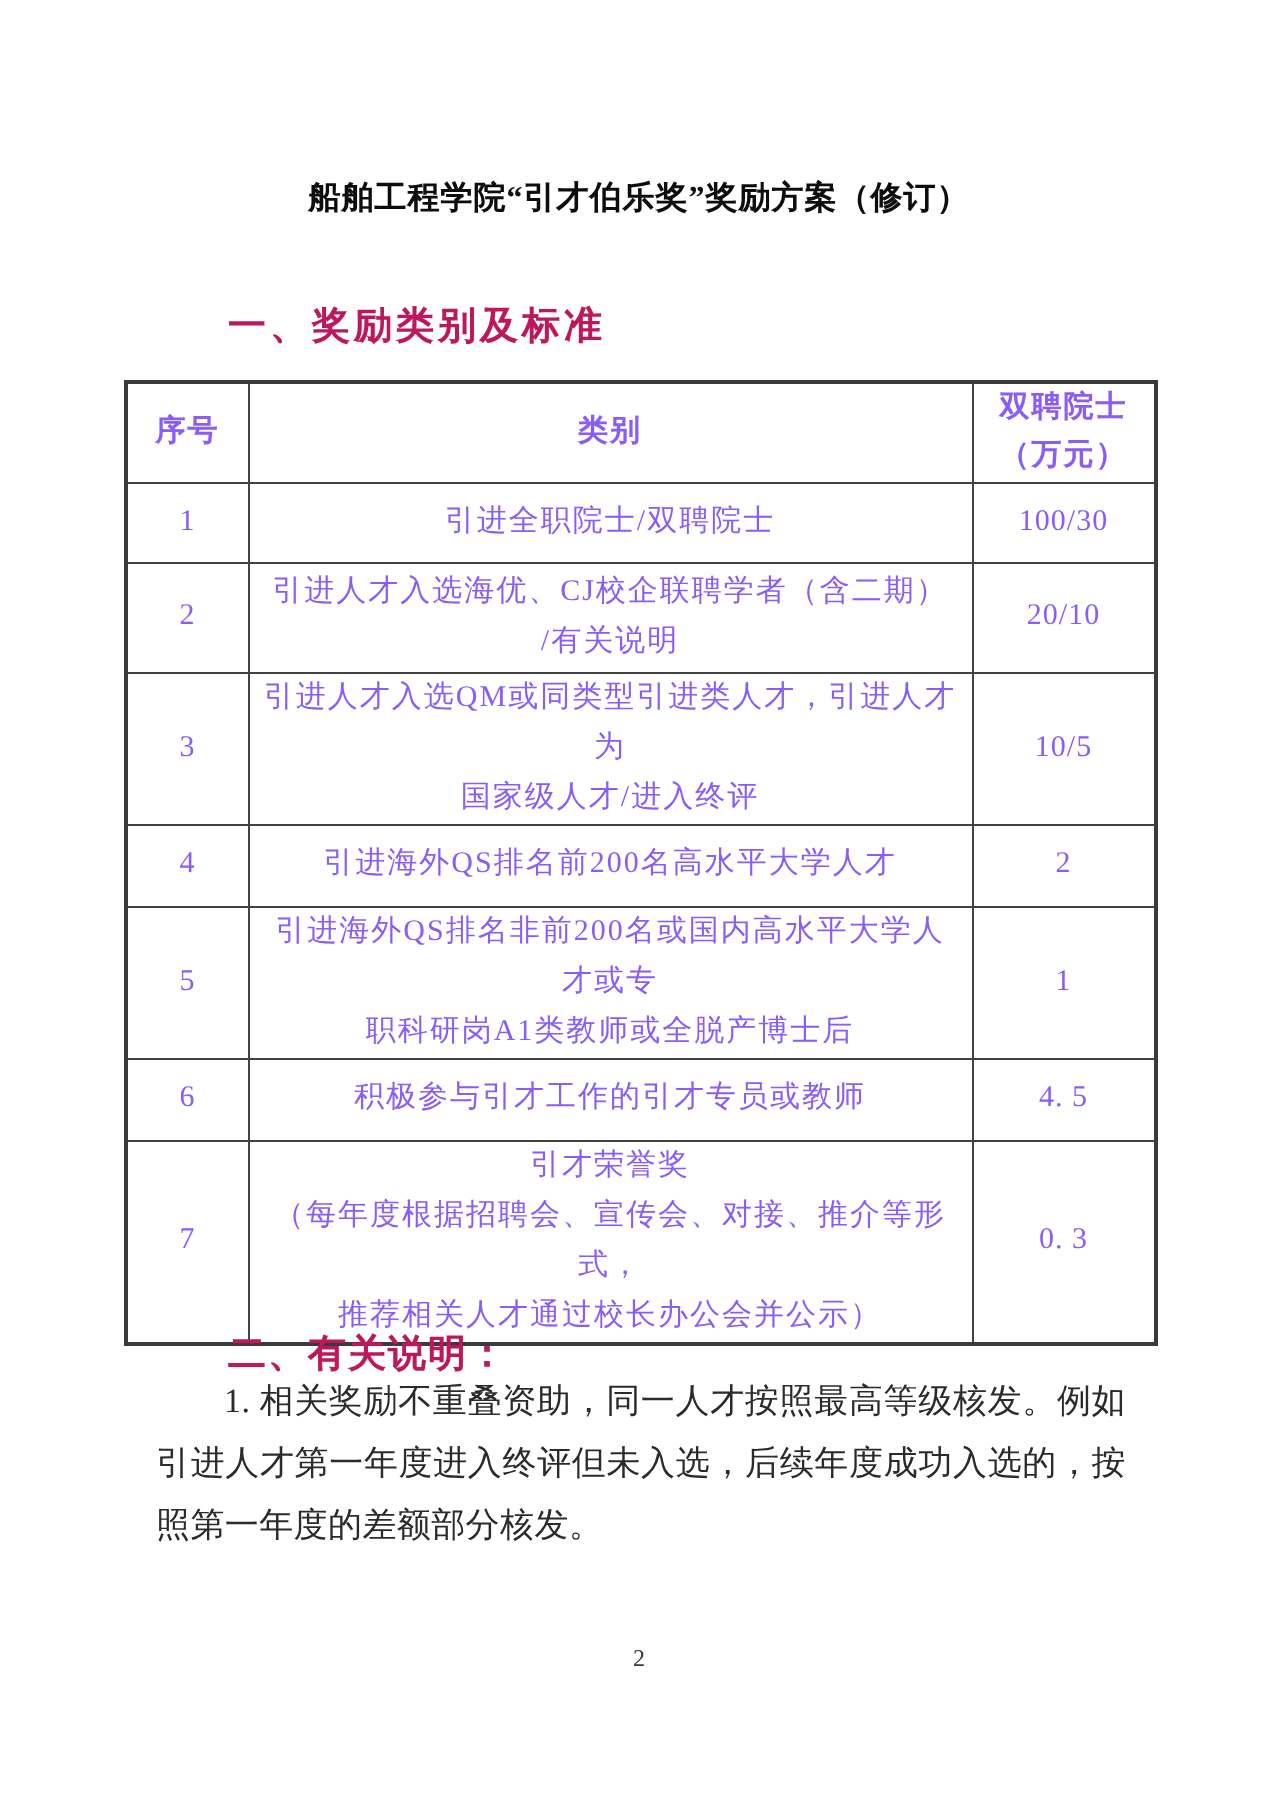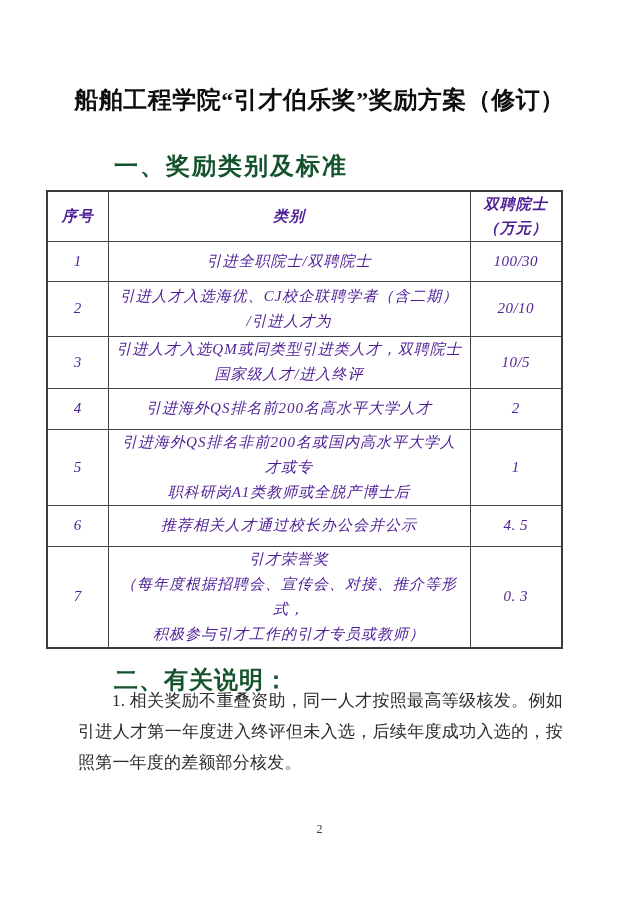--- a/index.html
+++ b/index.html
@@ -10,50 +10,49 @@
     overflow: hidden;
     font-family: "Liberation Serif", "DejaVu Serif", serif;
     color: #222;
   }
   .doc-title {
     position: absolute;
     top: 80px;
     left: 0;
     width: 100%;
     text-align: center;
-    font-size: 24px;
+    font-size: 16px;
     line-height: 40px;
     font-weight: bold;
     letter-spacing: 0.5px;
     color: #0d0d0d;
     font-family: "Liberation Serif", "DejaVu Serif", serif;
   }
   .section-heading {
     position: absolute;
     left: 114px;
     font-family: "Liberation Sans", "DejaVu Sans", sans-serif;
     font-weight: bold;
-    font-size: 24px;
+    font-size: 19px;
     letter-spacing: 2px;
-    color: #14532d;
+    color: #be185d;
     white-space: nowrap;
   }
   #section1-heading { top: 150px; }
   #section2-heading { top: 664px; letter-spacing: 1px; }
 
   table.award-table {
     position: absolute;
-    left: 46px;
+    left: 62px;
     top: 190px;
     width: 515px;
     border-collapse: collapse;
     table-layout: fixed;
     border: 2px solid #3a3a3a;
-    color: #4c1d95;
-    font-style: italic;
+    color: #8b5cf6;
   }
   .award-table col.col-no     { width: 61px;  }
   .award-table col.col-cat    { width: 362px; }
   .award-table col.col-amount { width: 92px;  }
   .award-table th, .award-table td {
     border: 1px solid #434343;
     text-align: center;
     vertical-align: middle;
     font-size: 15px;
     padding: 0 6px;
@@ -128,50 +127,50 @@
   </thead>
   <tbody>
     <tr>
       <td class="row-number-cell">1</td>
       <td class="category-cell">引进全职院士/双聘院士</td>
       <td class="amount-cell">100/30</td>
     </tr>
     <tr>
       <td class="row-number-cell">2</td>
       <td class="category-cell">引进人才入选海优、CJ校企联聘学者（含二期）
-/引进人才为</td>
+/有关说明</td>
       <td class="amount-cell">20/10</td>
     </tr>
     <tr>
       <td class="row-number-cell">3</td>
-      <td class="category-cell">引进人才入选QM或同类型引进类人才，双聘院士
+      <td class="category-cell">引进人才入选QM或同类型引进类人才，引进人才为
 国家级人才/进入终评</td>
       <td class="amount-cell">10/5</td>
     </tr>
     <tr>
       <td class="row-number-cell">4</td>
       <td class="category-cell">引进海外QS排名前200名高水平大学人才</td>
       <td class="amount-cell">2</td>
     </tr>
     <tr>
       <td class="row-number-cell">5</td>
       <td class="category-cell">引进海外QS排名非前200名或国内高水平大学人才或专
 职科研岗A1类教师或全脱产博士后</td>
       <td class="amount-cell">1</td>
     </tr>
     <tr>
       <td class="row-number-cell">6</td>
-      <td class="category-cell">推荐相关人才通过校长办公会并公示</td>
+      <td class="category-cell">积极参与引才工作的引才专员或教师</td>
       <td class="amount-cell">4. 5</td>
     </tr>
     <tr>
       <td class="row-number-cell">7</td>
       <td class="category-cell">引才荣誉奖
 （每年度根据招聘会、宣传会、对接、推介等形式，
-积极参与引才工作的引才专员或教师）</td>
+推荐相关人才通过校长办公会并公示）</td>
       <td class="amount-cell">0. 3</td>
     </tr>
   </tbody>
 </table>
 
 <div class="section-heading" id="section2-heading">二、有关说明：</div>
 
 <p class="notes-paragraph">1. 相关奖励不重叠资助，同一人才按照最高等级核发。例如引进人才第一年度进入终评但未入选，后续年度成功入选的，按照第一年度的差额部分核发。</p>
 
 <div class="page-number">2</div>

